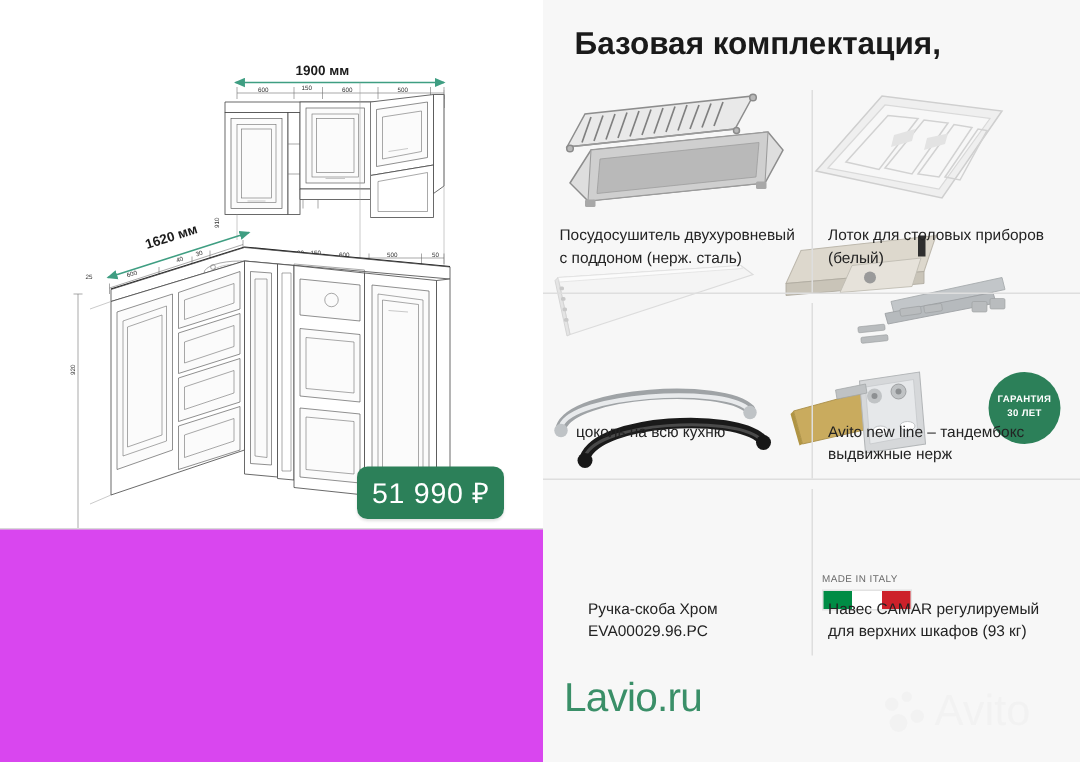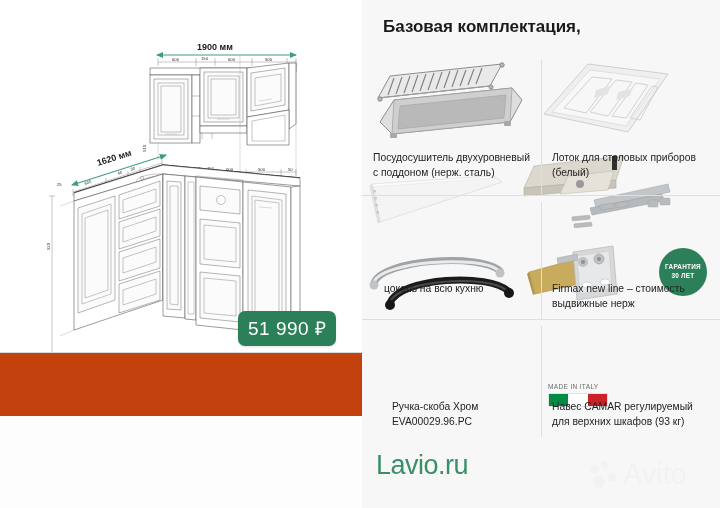--- a/index.html
+++ b/index.html
@@ -5,21 +5,21 @@
   html,body{margin:0;padding:0;}
   body{
     width:720px;height:508px;overflow:hidden;
     background:#ffffff;
     font-family:"Liberation Sans","DejaVu Sans",sans-serif;
     -webkit-font-smoothing:antialiased;
   }
   .page{position:relative;width:720px;height:508px;background:#fdfdfd;}
 
   
-  .left-panel{position:absolute;left:0;top:0;width:362px;height:416px;background:#c2410c;}
+  .left-panel{position:absolute;left:0;top:0;width:362px;height:508px;background:#d946ef;}
   .drawing-area{position:absolute;left:0;top:0;width:362px;height:352px;background:#ffffff;overflow:hidden;}
   .drawing-svg{position:absolute;left:0;top:0;}
 
   .price-badge{
     position:absolute;left:238px;top:311px;
     background:#2c8059;color:#ffffff;
     border-radius:7px;
     padding:4px 10px 5px 10px;
     font-size:19px;letter-spacing:.5px;
     font-family:"Liberation Sans",sans-serif;
@@ -29,21 +29,21 @@
 
   .left-divider{position:absolute;left:0;top:352px;width:362px;height:1px;background:#d9d9d9;}
 
   .spec-row{position:absolute;left:0;top:352px;width:362px;height:156px;}
 
   
   .right-panel{position:absolute;left:362px;top:0;width:358px;height:508px;background:#f7f7f7;}
   .v-divider{position:absolute;left:362px;top:0;width:1px;height:508px;background:#dddddd;}
 
   .rp-title{position:absolute;left:21px;top:14px;width:300px;
-    font-size:17px;color:#1a1a1a;line-height:1.5;font-weight:bold;}
+    font-size:21px;color:#1a1a1a;line-height:1.5;font-weight:bold;}
 
   .grid{position:absolute;left:0;top:52px;width:358px;height:403px;}
   .h-div{position:absolute;left:0;width:358px;height:1px;background:#dedede;}
   .h-div.d1{top:143px;}
   .h-div.d2{top:267px;}
   .col-div{position:absolute;top:0;left:179px;width:1px;background:#dedede;}
   .col-div.c1{top:8px;height:135px;}
   .col-div.c2{top:150px;height:117px;}
   .col-div.c3{top:274px;height:111px;}
   .cap{position:absolute;font-size:10.3px;color:#232323;line-height:1.45;}
@@ -393,21 +393,21 @@
           <rect x="58" y="79" width="18" height="4" rx="1" transform="rotate(-6 67 81)"></rect>
           <rect x="132" y="56" width="10" height="7" rx="1"></rect>
           <rect x="144" y="54" width="10" height="7" rx="1"></rect>
         </g>
       </svg>
       <div class="guarantee-circle">
         <div>ГАРАНТИЯ</div>
         <div>30 ЛЕТ</div>
       </div>
       <div class="cap c-r2b">
-        <div>Firmax new line – стоимость</div>
+        <div>Avito new line – тандембокс</div>
         <div>выдвижные нерж</div>
       </div>
 
       
       <svg class="img" style="left:22px;top:282px;" width="155" height="64" viewBox="0 0 155 64">
 
         <path d="M12,34 C20,10 120,4 138,22" fill="none" stroke="#9fa3a6" stroke-width="7" stroke-linecap="round"></path>
         <path d="M12,33 C20,12 118,6 136,21" fill="none" stroke="#e8eaec" stroke-width="3" stroke-linecap="round"></path>
         <circle cx="12" cy="36" r="4.5" fill="#bfc3c6" stroke="#9a9e a1" stroke-width=".5"></circle>
         <circle cx="138" cy="24" r="4.5" fill="#bfc3c6"></circle>

